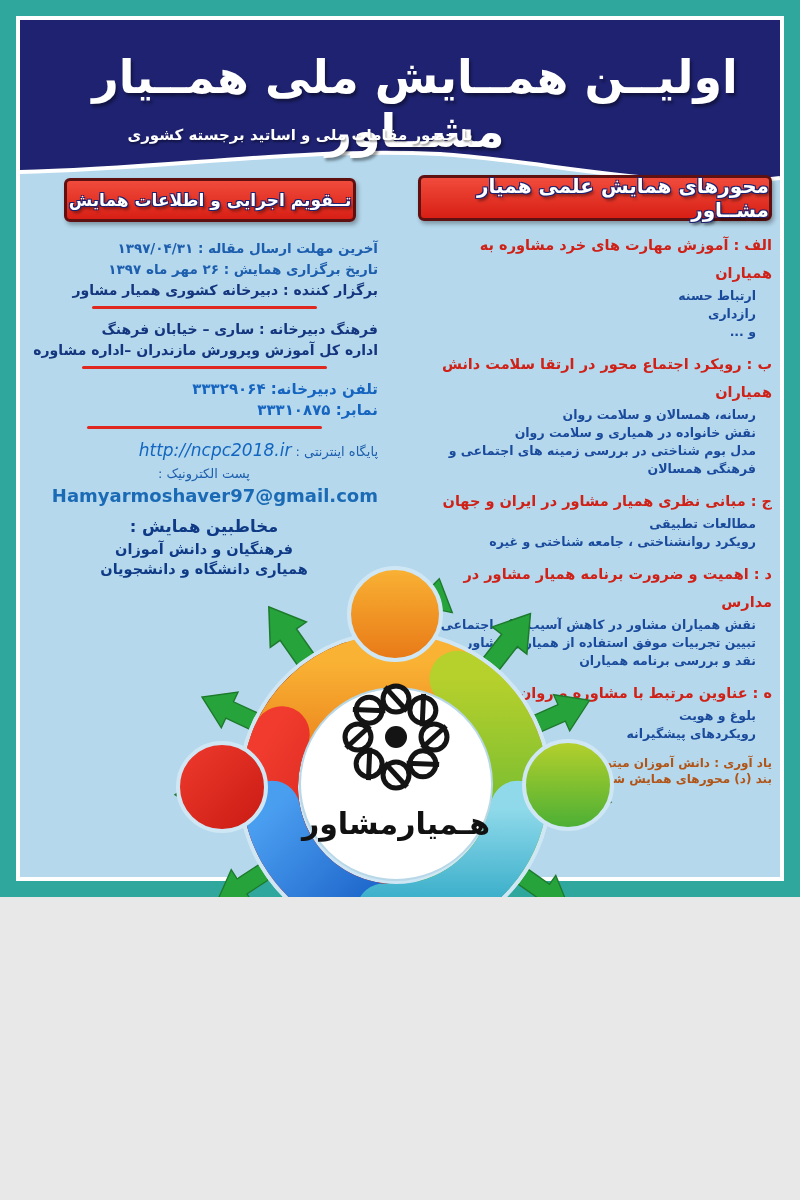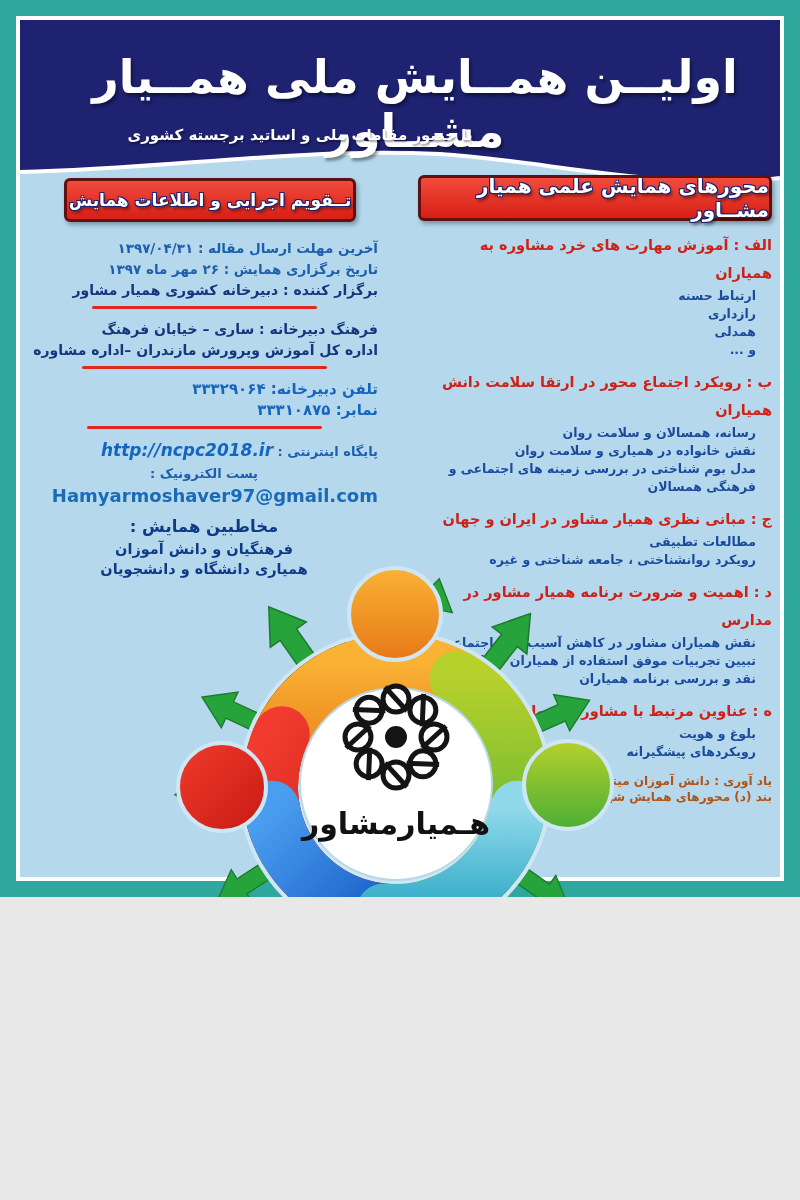--- a/index.html
+++ b/index.html
@@ -22,21 +22,21 @@
   .topic-section{margin-bottom:9px;}
   .topic-heading{font-size:14.5px;line-height:28px;font-weight:bold;color:#cf2117;}
   .topic-item{font-size:12.5px;line-height:18px;font-weight:bold;color:#1a4a9b;padding-right:16px;}
   .reminder{margin-top:12px;font-size:12px;line-height:16px;font-weight:bold;color:#b05417;}
   .info-col{position:absolute;left:30px;top:178px;width:348px;z-index:3;direction:rtl;text-align:right;}
   .info-banner{height:44px;width:292px;margin:0 22px 16px auto;font-size:17px;}
   .iline{font-size:13.5px;line-height:21px;font-weight:bold;color:#1d5fae;}
   .iline.dark{color:#14367e;font-size:14px;}
   .iline.phone{color:#1565c0;font-size:15px;letter-spacing:1px;}
   .redline{height:3px;background:#e02820;border-radius:2px;margin:5px auto 10px auto;}
-  .url-line{font-size:13px;line-height:22px;font-weight:bold;color:#1d5fae;}
+  .url-line{font-size:13px;line-height:22px;font-weight:normal;color:#1d5fae;}
   .url{direction:ltr;unicode-bidi:embed;font-style:italic;font-size:17px;color:#1266c0;}
   .email{direction:ltr;text-align:right;font-size:18px;font-weight:bold;color:#1a6ab5;line-height:22px;}
   .center{text-align:center;}
   .aud-h{font-size:16.5px;font-weight:bold;color:#0f3a86;line-height:24px;margin-top:8px;}
   .aud{font-size:14.5px;font-weight:bold;color:#0f3a86;line-height:20px;}
   .bottom-band{position:absolute;left:20px;top:1018px;width:760px;height:162px;z-index:2;}
   .emblem{position:absolute;left:170px;top:552px;width:460px;height:530px;z-index:4;}
   .logos-row{position:absolute;left:26px;right:26px;top:1078px;height:100px;z-index:5;
              display:flex;justify-content:space-between;align-items:flex-start;}
   .logo-item{display:flex;flex-direction:column;align-items:center;width:94px;}
@@ -68,21 +68,20 @@
     <path d="M0,44 C220,40 480,22 760,4" fill="none" stroke="#ffffff" stroke-width="3.5"></path>
   </svg>
 
   <div class="topics-col">
     <div class="red-box topics-banner">محورهای همایش علمی همیار مشــاور</div>
 
     <div class="topic-section">
       <div class="topic-heading">الف : آموزش مهارت های خرد مشاوره به همیاران</div>
       <div class="topic-item">ارتباط حسنه</div>
       <div class="topic-item">رازداری</div>
-      <div class="topic-item">همدلی</div>
       <div class="topic-item">و ...</div>
     </div>
 
     <div class="topic-section">
       <div class="topic-heading">ب : رویکرد اجتماع محور در ارتقا سلامت دانش همیاران</div>
       <div class="topic-item">رسانه، همسالان و سلامت روان</div>
       <div class="topic-item">نقش خانواده در همیاری و سلامت روان</div>
       <div class="topic-item">مدل بوم شناختی در بررسی زمینه های اجتماعی و فرهنگی همسالان</div>
     </div>
 

